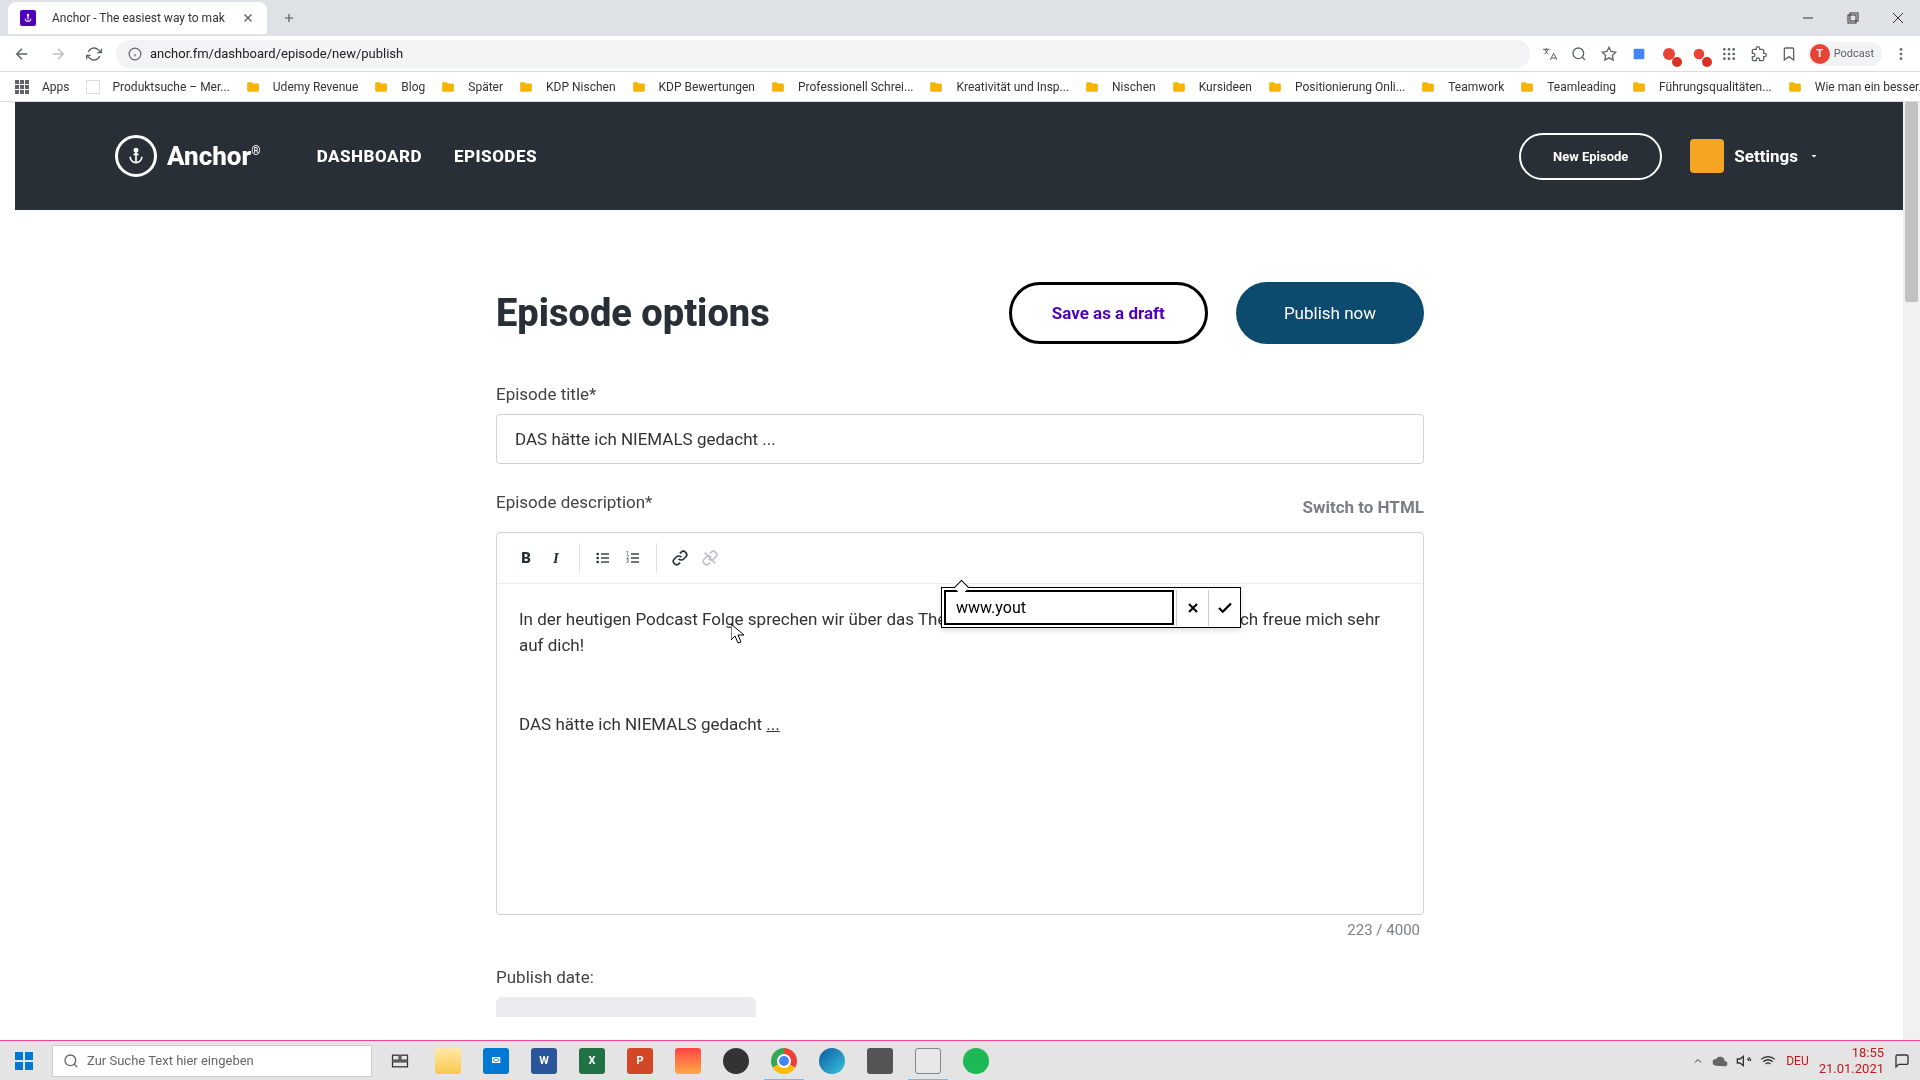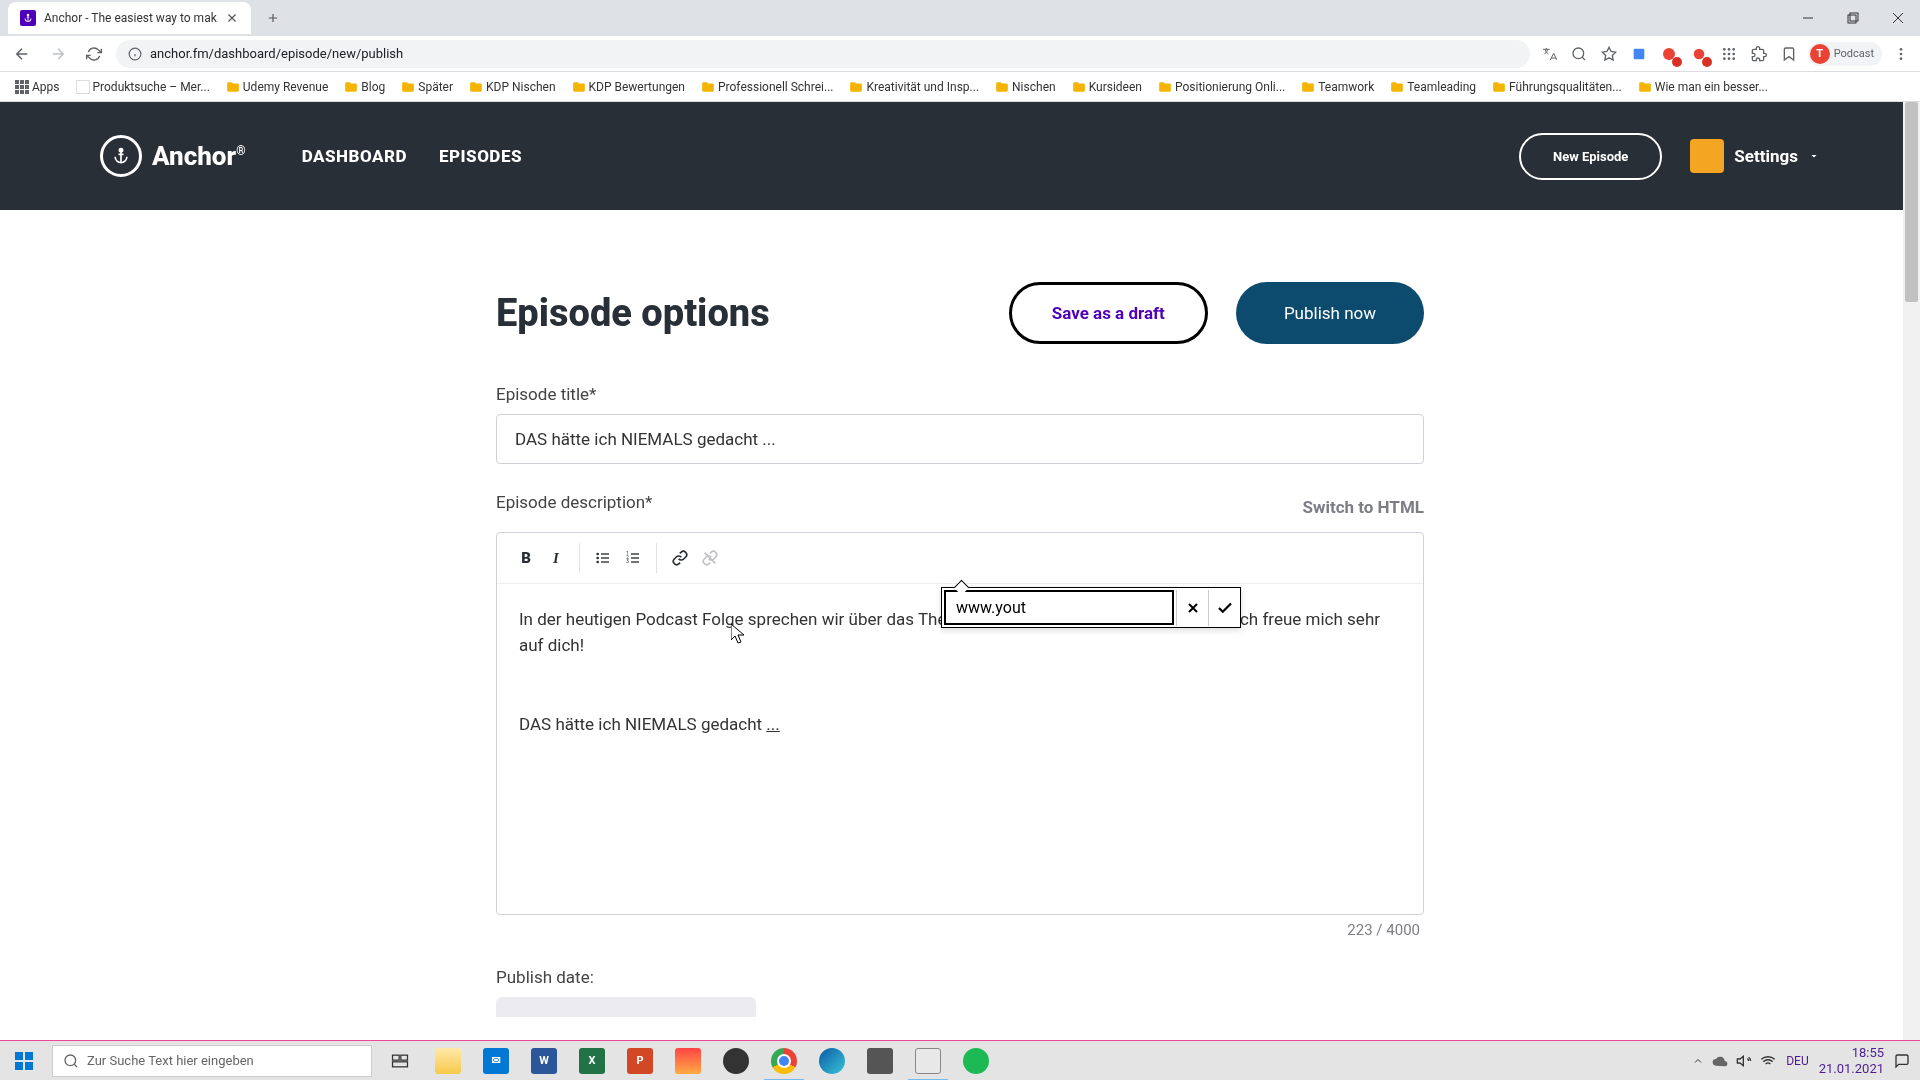--- a/index.html
+++ b/index.html
@@ -1,53 +1,53 @@
 <!DOCTYPE html>
 <html><head>
 <meta charset="utf-8">
 <style>
 * { margin: 0; padding: 0; box-sizing: border-box; font-family: -apple-system, BlinkMacSystemFont, "Segoe UI", Roboto, sans-serif; }
 body { width: 1920px; height: 1080px; overflow: hidden; background: #fff; position: relative; }
 
 
 .browser-chrome { background: #dee1e6; }
 .tab-bar { display: flex; align-items: center; height: 36px; background: #dee1e6; padding-left: 8px; }
-.tab { display: flex; align-items: center; background: #fff; height: 32px; padding: 0 12px; border-radius: 8px 8px 0 0; min-width: 220px; font-size: 12px; color: #333; gap: 8px; }
+.tab { display: flex; align-items: center; background: #fff; height: 32px; padding: 0 12px; border-radius: 8px 8px 0 0; min-width: 220px; font-size: 12px; color: #333; gap: 16px; }
 .tab-favicon { width: 16px; height: 16px; background: #5000b9; border-radius: 2px; display:flex; align-items:center; justify-content:center; }
 .tab-favicon svg { width:10px; height:10px; }
 .tab-close { margin-left: auto; width: 14px; height: 14px; color: #555; }
 .new-tab { width: 28px; height: 28px; display: flex; align-items: center; justify-content: center; color: #555; margin-left: 8px; cursor: pointer; }
 .window-controls { margin-left: auto; display: flex; }
 .window-btn { width: 45px; height: 30px; display: flex; align-items:center; justify-content:center; color: #333; }
 
 .addr-bar { display: flex; align-items:center; height: 36px; background: #fff; padding: 0 8px; gap: 8px; border-bottom: 1px solid #dadce0; }
 .nav-btn { width: 28px; height: 28px; display:flex; align-items:center; justify-content:center; color: #5f6368; border-radius: 50%; }
 .nav-btn.disabled { color: #bdc1c6; }
 .url-field { flex: 1; display:flex; align-items:center; background: #f1f3f4; border-radius: 14px; height: 28px; padding: 0 12px; font-size: 13px; color: #202124; gap: 8px; }
 .url-icon { color: #5f6368; }
 .ext-area { display:flex; align-items:center; gap: 8px; }
 .ext-icon { width: 22px; height: 22px; display:flex; align-items:center; justify-content:center; color: #5f6368; font-size: 13px; }
 .ext-badge { position:relative; }
 .ext-badge::after { content:''; position:absolute; bottom:-2px; right:-2px; width:10px; height:10px; background:#d93025; border-radius:50%; }
 .user-chip { display:flex; align-items:center; gap:4px; background:#f1f3f4; border-radius: 14px; padding: 2px 8px 2px 2px; font-size:11px; color:#5f6368; }
 .user-avatar-sm { width:20px; height:20px; border-radius:50%; background:#ea4335; color:#fff; display:flex; align-items:center; justify-content:center; font-size:11px; font-weight:bold; }
 
 .bookmarks-bar { display:flex; align-items:center; height: 30px; background: #fff; padding: 0 8px; gap: 2px; border-bottom: 1px solid #dadce0; font-size: 12px; }
-.bm-item { display:flex; align-items:flex-start; gap:3px; padding: 4px 7px; border-radius:4px; color:#333; white-space:nowrap; cursor:pointer; }
+.bm-item { display:flex; align-items:flex-start; gap:13px; padding: 4px 7px; border-radius:4px; color:#333; white-space:nowrap; cursor:pointer; }
 .bm-folder-icon { width:14px; height:14px; color:#5f6368; }
 .bm-page-icon { width:14px; height:14px; background:#fff; border:1px solid #dadce0; }
 .apps-icon { width:14px; height:14px; display:grid; grid-template-columns:repeat(3,1fr); gap:1px; }
 .apps-icon span { background:#5f6368; }
 
 
 .viewport { position: relative; height: calc(1080px - 36px - 36px - 30px - 40px); overflow: hidden; background: #fff; }
 .vscroll { position:absolute; right:0; top:0; bottom:0; width:17px; background:#f1f1f1; }
 .vscroll-thumb { position:absolute; left:2px; right:2px; top:0; height:200px; background:#c1c1c1; border-radius:2px; }
 
-.app-header { background: #292f36; height: 108px; display:flex; align-items:center; padding: 14px 100px; }
+.app-header { background: #292f36; height: 108px; display:flex; align-items:center; padding: 14px 100px; margin-left: 15px; }
 .logo { display:flex; align-items:center; gap:10px; color:#fff; font-size:26px; font-weight:800; }
 .logo-mark { width:42px; height:42px; border:3px solid #fff; border-radius:50%; display:flex; align-items:center; justify-content:center; }
 .logo-mark svg { width:20px; height:20px; }
 .logo sup { font-size:12px; vertical-align: super; }
 .nav-links { display:flex; gap:32px; margin-left: 56px; }
 .nav-link { color:#fff; font-weight:800; font-size:17px; letter-spacing:0.5px; }
 .header-right { margin-left:auto; display:flex; align-items:center; gap:28px; }
 .new-ep-btn { border:2px solid #fff; border-radius: 28px; padding: 14px 32px; color:#fff; font-weight:700; font-size:13px; background:transparent; }
 .settings-drop { display:flex; align-items:center; gap:10px; color:#fff; font-weight:700; font-size:17px; cursor:pointer; }
 .settings-avatar { width:34px; height:34px; background:#f4a623; border-radius:4px; }
@@ -87,21 +87,21 @@
 
 .taskbar { position:absolute; bottom:0; left:0; right:0; height:40px; background:#e4e4e4; border-top:1px solid #ec4899; display:flex; align-items:center; }
 .start-btn { width:48px; height:40px; display:flex; align-items:center; justify-content:center; }
 .win-logo { width:18px; height:18px; display:grid; grid-template-columns:1fr 1fr; grid-template-rows:1fr 1fr; gap:2px; }
 .win-logo span { background:#0078d4; }
 .search-tb { display:flex; align-items:center; background:#fff; height:32px; width:320px; margin:0 4px; padding:0 10px; gap:8px; border:1px solid #ccc; font-size:13px; color:#666; }
 .tb-icons { display:flex; align-items:center; height:100%; }
 .tb-icon { width:48px; height:40px; display:flex; align-items:center; justify-content:center; position:relative; }
 .tb-icon.active::after { content:''; position:absolute; bottom:0; left:4px; right:4px; height:2px; background:#76b9ed; }
 .tb-app { width:26px; height:26px; border-radius:3px; display:flex; align-items:center; justify-content:center; color:#fff; font-size:11px; font-weight:bold; }
-.systray { margin-left:auto; display:flex; align-items:center; gap:10px; padding:0 10px; font-size:12px; color:#4c1d95; }
+.systray { margin-left:auto; display:flex; align-items:center; gap:10px; padding:0 10px; font-size:12px; color:#b91c1c; }
 .systray-icons { display:flex; gap:8px; align-items:center; }
 .clock { text-align:right; font-size:13px; line-height:1.2; }
 
 svg { display:block; }
 </style>
 </head>
 <body>
 
 <div class="browser-chrome">
   <div class="tab-bar">

